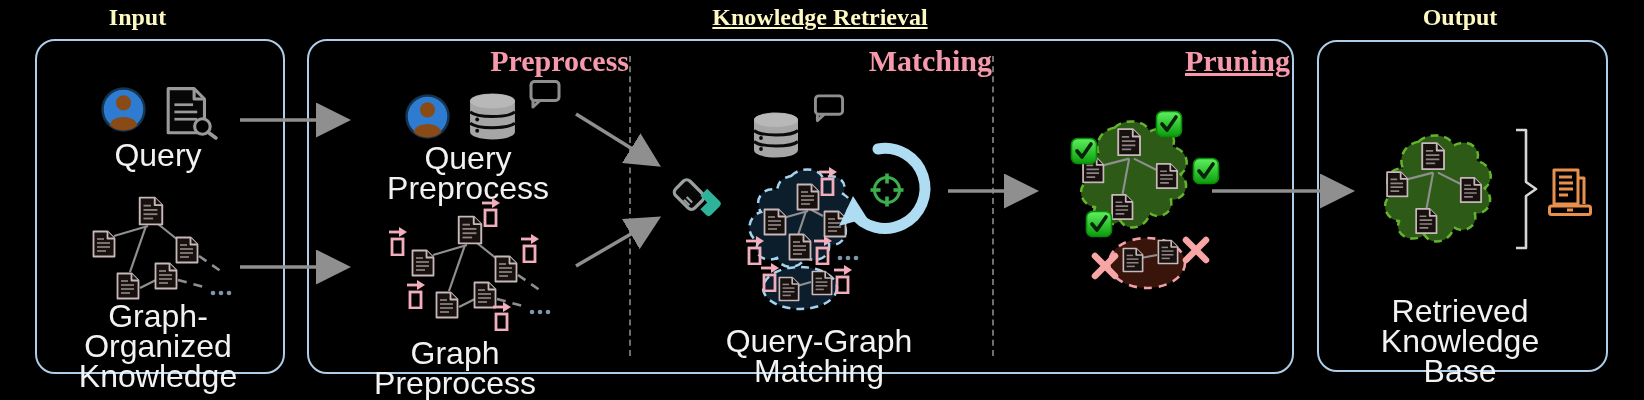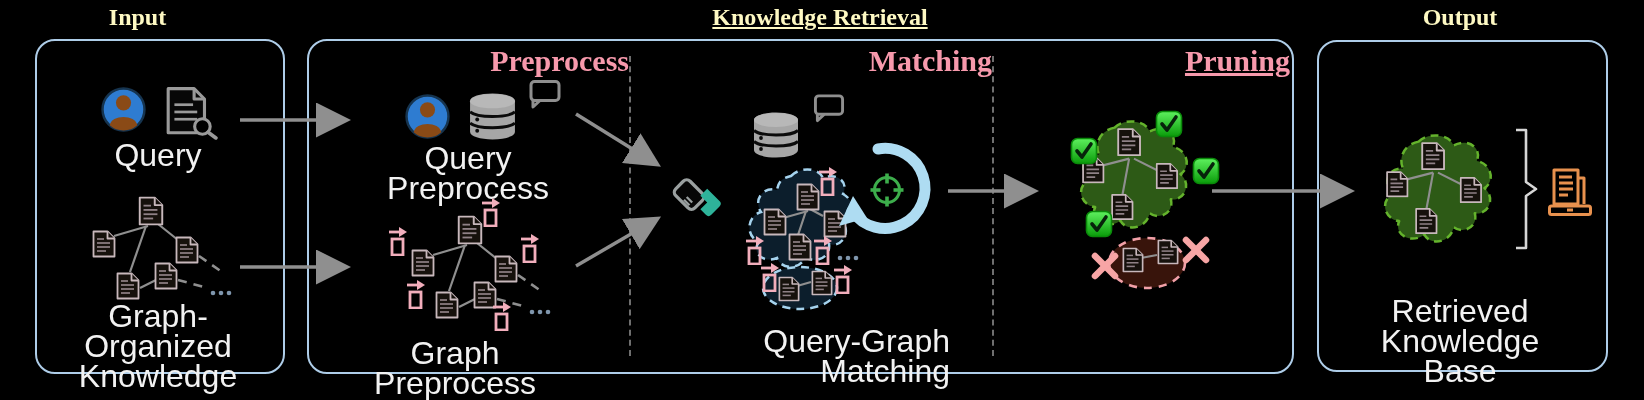--- a/index.html
+++ b/index.html
@@ -250,21 +250,21 @@
       <use href="#sym-tag"></use>
     </svg>
 
   <svg class="abs" style="left:833px;top:136px;width:102px;height:110px;" viewBox="0 0 102 110">
     <path d="M45 13 A40 40 0 1 1 19 75" fill="none" stroke="var(--arc-blue,#aedcf2)" stroke-width="11" stroke-linecap="round"></path>
     <polygon points="6,90 34,82 20,60" fill="var(--arc-blue,#aedcf2)"></polygon>
   </svg>
   <svg class="abs" style="left:867px;top:170px;width:40px;height:40px;">
       <use href="#sym-target"></use>
     </svg>
-  <div class="item-label" style="left:688px;top:326px;width:262px;text-align:right;">Query-Graph Matching</div>
+  <div class="item-label" style="left:688px;top:326px;width:262px;">Query-Graph Matching</div>
 
   <svg class="abs" style="left:1060px;top:100px;width:166px;height:142px;" viewBox="0 0 166 142">
     <use href="#sym-subgraph" x="10" y="14" width="126" height="130"></use>
     <use href="#sym-check" x="10" y="37" width="28" height="28"></use>
     <use href="#sym-check" x="95" y="10" width="28" height="28"></use>
     <use href="#sym-check" x="132" y="57" width="28" height="28"></use>
     <use href="#sym-check" x="25" y="110" width="28" height="28"></use>
   </svg>
   <svg class="abs" style="left:1085px;top:228px;width:132px;height:72px;" viewBox="0 0 132 72">
     <ellipse class="prune-ellipse" cx="62" cy="35" rx="38" ry="25"></ellipse>

